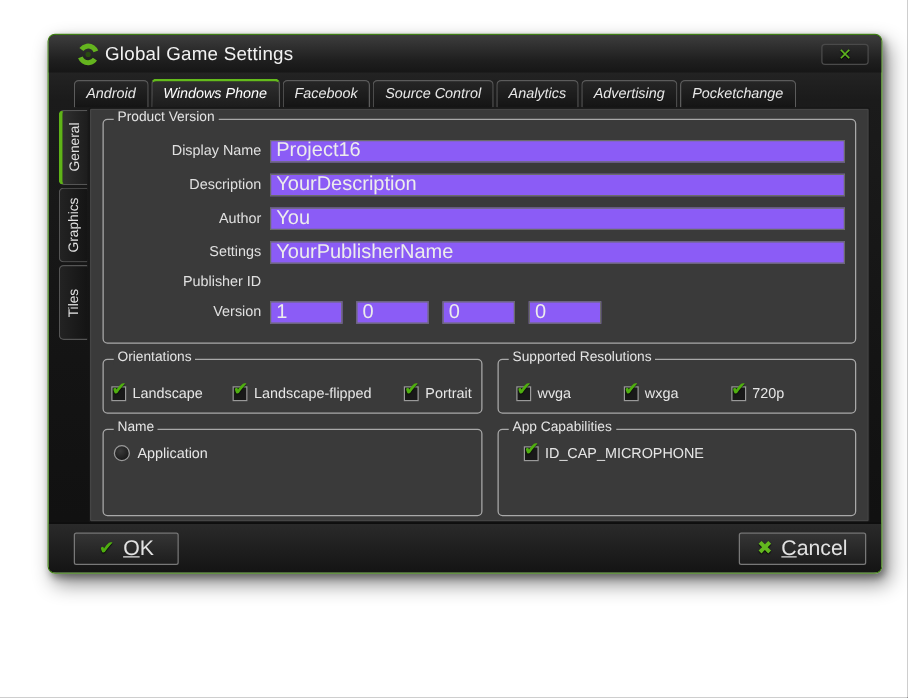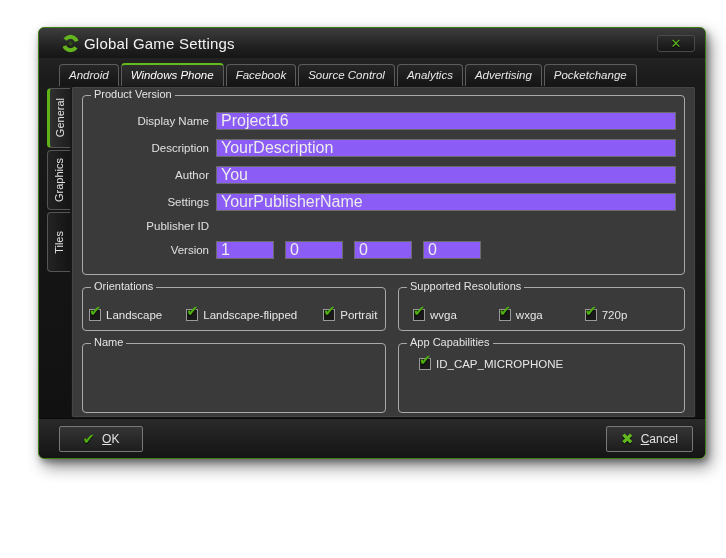--- a/index.html
+++ b/index.html
@@ -96,21 +96,21 @@
 
   
   .bottombar { position:absolute; left:0; right:0; bottom:0; height:40px;
     background:linear-gradient(180deg,#2a2a2a,#141414);
     border-top:1px solid #0a0a0a; border-radius:0 0 6px 6px;
     display:flex; align-items:center; padding:0 12px 0 20px; }
   .dlg-btn { height:26px; min-width:84px; padding:0 14px;
     background:linear-gradient(180deg,#353535,#1d1d1d);
     border:1px solid #787878; border-radius:2px; display:inline-flex;
     align-items:center; justify-content:center; gap:7px; cursor:pointer; }
-  .dlg-btn .btn-label { color:#e2e2e2; font-size:12px; }
+  .dlg-btn .btn-label { color:#e2e2e2; font-size:17px; }
   .dlg-btn .key { text-decoration:underline; }
   .btn-icon { font-size:15px; font-weight:bold; line-height:1; }
   .ok-icon { color:#4fae10; text-shadow:0 1px 1px #000; }
   .cancel-icon { color:#63b81f; text-shadow:0 1px 1px #000; }
   .cancel-btn { margin-left:auto; }
 </style>
 </head>
 <body>
 
 <div class="dialog">
@@ -231,20 +231,24 @@
                 <span class="cb-tick">✔</span>
               </span>
             <span class="cb-label">720p</span>
           </span>
         </div>
       </div>
 
       <div class="two-col">
         <div class="groupbox genre-group col-left">
           <span class="legend">Name</span>
+          <div class="radio">
+            <span class="rb-circle"></span>
+            <span class="rb-label">Application</span>
+          </div>
         </div>
 
         <div class="groupbox cap-group col-right">
           <span class="legend">App Capabilities</span>
           <span class="checkbox cap1">
             <span class="cb-box">
                 <span class="cb-tick">✔</span>
               </span>
             <span class="cb-label">ID_CAP_MICROPHONE</span>
           </span>

